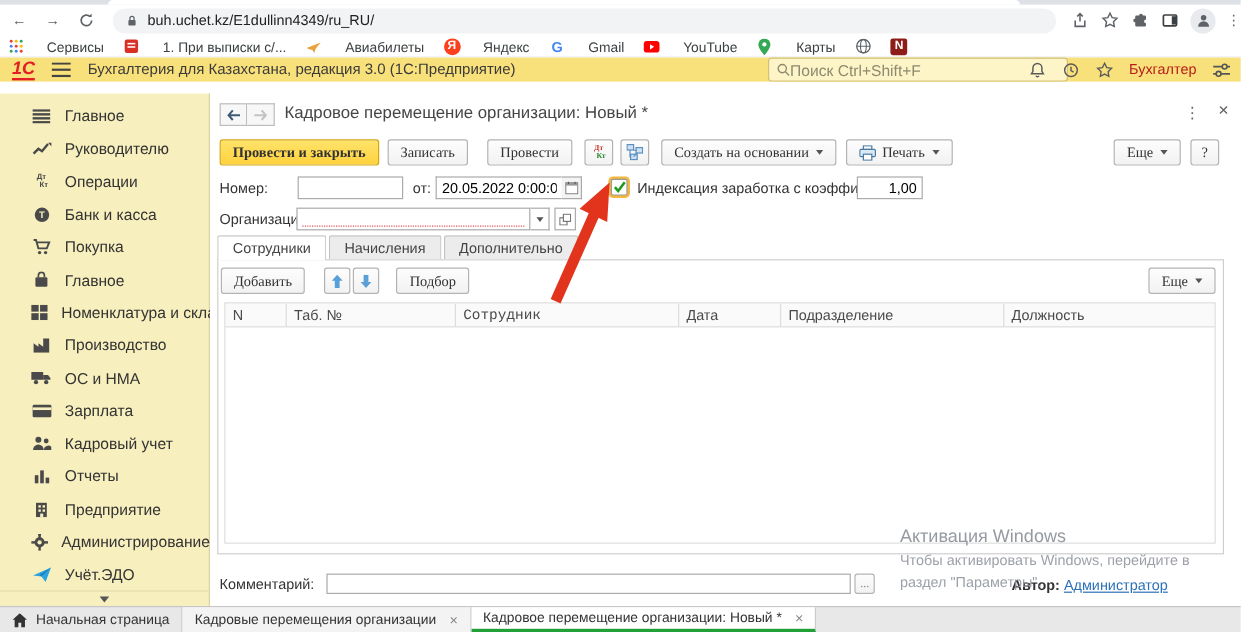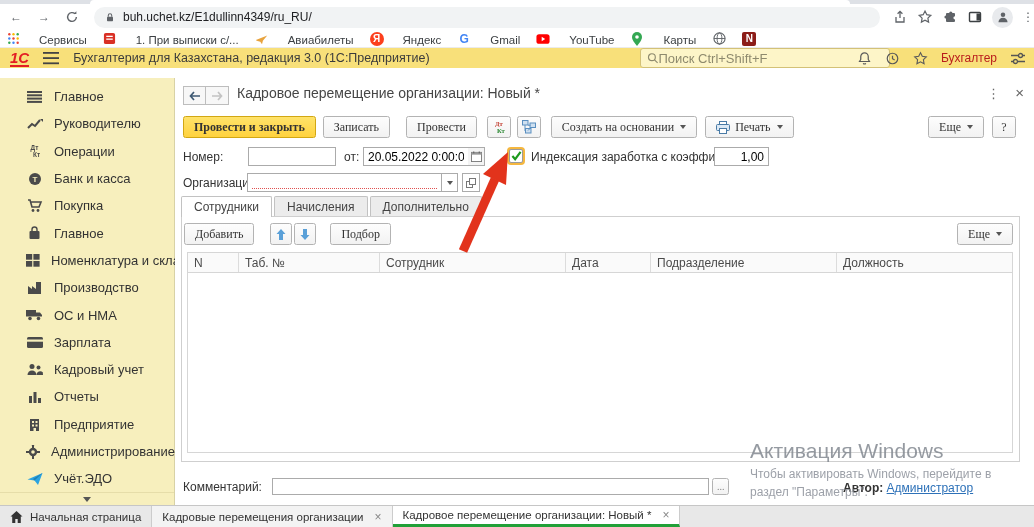--- a/index.html
+++ b/index.html
@@ -89,21 +89,21 @@
   .grid-head { display:flex; height:20px; background:#fafafa; border-bottom:1px solid #d6d6d6; }
   .col { border-right:1px solid #dcdcdc; font-size:12px; color:#4a4a4a; display:flex; align-items:center; padding-left:6px; overflow:hidden; white-space:nowrap; }
   .grid-body { background:#fff; position:absolute; top:20px; bottom:0; left:0; right:0; }
 
   .comment-row { position:absolute; top:400px; left:8px; display:flex; align-items:center; }
   .author { position:absolute; top:403px; left:668px; font-size:12px; }
   .author .a-lbl { color:#333; font-weight:bold; }
   .author a { color:#2d71b8; }
 
   .watermark { position:absolute; left:575px; top:361px; z-index:5; pointer-events:none; }
-  .wm-title { font-size:21px; color:rgba(130,136,144,0.85); }
+  .wm-title { font-size:15px; color:rgba(130,136,144,0.85); }
   .wm-line { font-size:12px; color:rgba(145,150,158,0.9); margin-top:4px; }
 
   
   .bottom-bar { position:absolute; top:505px; left:0; right:0; height:22px; background:#e8e8e8; border-top:1px solid #c6c6c6; display:flex; }
   .wtab { display:flex; align-items:center; padding:0 10px; font-size:11.5px; color:#333; border-right:1px solid #cccccc; gap:7px; white-space:nowrap; }
   .wtab .x { color:#888; font-size:12px; margin-left:4px; }
   .wtab.active { background:#fff; border-bottom:3px solid #21a038; }
   .wtab.plain { background:#f3f3f3; }
 
   .overlay-svg { position:absolute; inset:0; z-index:50; pointer-events:none; }
@@ -592,21 +592,21 @@
     </div>
     <button class="btn grid-more">
         <span>Еще</span>
         <span class="caret"></span>
       </button>
 
     <div class="grid">
       <div class="grid-head">
         <span class="col" style="width:51px;">N</span>
         <span class="col" style="width:141px;">Таб. №</span>
-        <span class="col" style="width:186px;">Сотрудник</span>
+        <span class="col" style="width:186px;font-family:Liberation Mono, monospace;">Сотрудник</span>
         <span class="col" style="width:85px;">Дата</span>
         <span class="col" style="width:186px;">Подразделение</span>
         <span class="col" style="flex:1;border-right:none;">Должность</span>
       </div>
       <div class="grid-body"></div>
     </div>
   </div>
 
   <div class="comment-row">
     <span class="lbl">Комментарий:</span>

